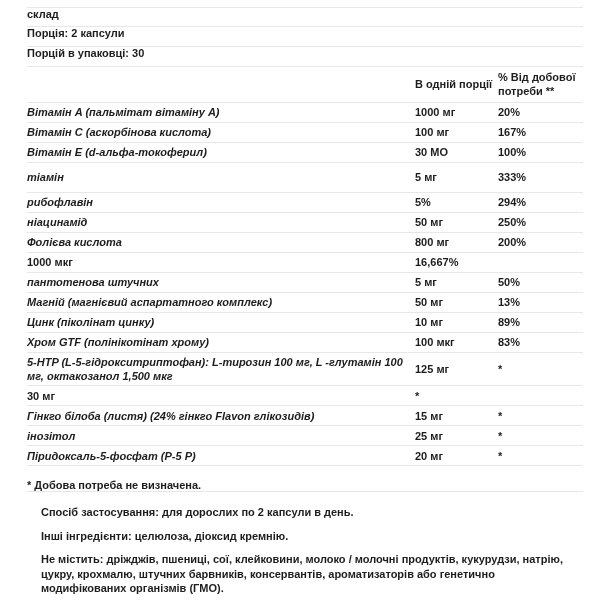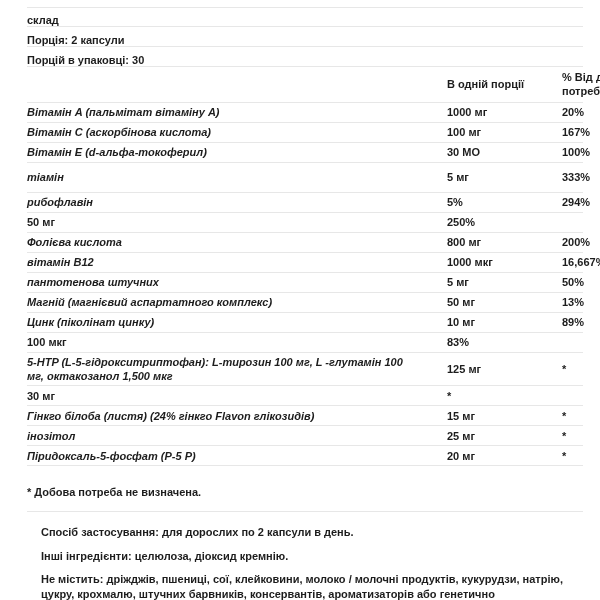--- a/index.html
+++ b/index.html
@@ -11,49 +11,47 @@
     -webkit-font-smoothing: antialiased;
   }
   .panel {
     position: absolute;
     left: 27px; top: 7px;
     width: 556px;
   }
   .meta-row {
     height: 20px;
     display: flex;
-    align-items: flex-end;
+    align-items: flex-start;
     border-bottom: 1px solid #e7e7e7;
     font-size: 11px;
     font-weight: 700;
   }
   .meta-row:first-child { border-top: 1px solid #e7e7e7; }
   .grid-row {
     display: grid;
     grid-template-columns: 388px 83px 85px;
     align-items: center;
     border-bottom: 1px solid #e7e7e7;
     font-size: 11px;
     font-weight: 700;
     line-height: 1.3;
-    gap: 32px;
   }
   .head-row { min-height: 30px; padding: 3px 0; }
   .head-row .col-amount, .head-row .col-dv { align-self: center; }
   .nutrient-row { min-height: 20px; padding: 2px 0; }
   .nutrient-row.tall { min-height: 30px; }
   .cell-label { padding-right: 10px; font-style: italic; }
   .footnote-row {
     min-height: 26px;
     display: flex;
-    align-items: flex-start;
+    align-items: flex-end;
     border-bottom: 1px solid #e7e7e7;
     font-size: 11px;
     font-weight: 700;
-    margin-top: 20px;
   }
   .paragraphs { margin-top: 13px; margin-left: 14px; }
   .paragraphs p {
     font-size: 11px;
     font-weight: 700;
     line-height: 1.32;
     margin-bottom: 9px;
     max-width: 556px;
   }
 </style>
@@ -103,32 +101,32 @@
     <div class="cell-dv">333%</div>
   </div>
 
   <div class="grid-row nutrient-row">
     <div class="cell-label">рибофлавін</div>
     <div class="cell-amount">5%</div>
     <div class="cell-dv">294%</div>
   </div>
 
   <div class="grid-row nutrient-row">
+    <div class="cell-label">ніацинамід</div>
     <div class="cell-amount">50 мг</div>
     <div class="cell-dv">250%</div>
   </div>
 
   <div class="grid-row nutrient-row">
     <div class="cell-label">Фолієва кислота</div>
     <div class="cell-amount">800 мг</div>
     <div class="cell-dv">200%</div>
   </div>
 
   <div class="grid-row nutrient-row">
-    <div class="cell-label">вітамін B12</div>
     <div class="cell-amount">1000 мкг</div>
     <div class="cell-dv">16,667%</div>
   </div>
 
   <div class="grid-row nutrient-row">
     <div class="cell-label">пантотенова штучних</div>
     <div class="cell-amount">5 мг</div>
     <div class="cell-dv">50%</div>
   </div>
 
@@ -138,20 +136,21 @@
     <div class="cell-dv">13%</div>
   </div>
 
   <div class="grid-row nutrient-row">
     <div class="cell-label">Цинк (піколінат цинку)</div>
     <div class="cell-amount">10 мг</div>
     <div class="cell-dv">89%</div>
   </div>
 
   <div class="grid-row nutrient-row">
+    <div class="cell-label">Хром GTF (полінікотінат хрому)</div>
     <div class="cell-amount">100 мкг</div>
     <div class="cell-dv">83%</div>
   </div>
 
   <div class="grid-row nutrient-row">
     <div class="cell-label">5-HTP (L-5-гідрокситриптофан): L-тирозин 100 мг, L -глутамін 100 мг, октакозанол 1,500 мкг</div>
     <div class="cell-amount">125 мг</div>
     <div class="cell-dv">*</div>
   </div>
 

